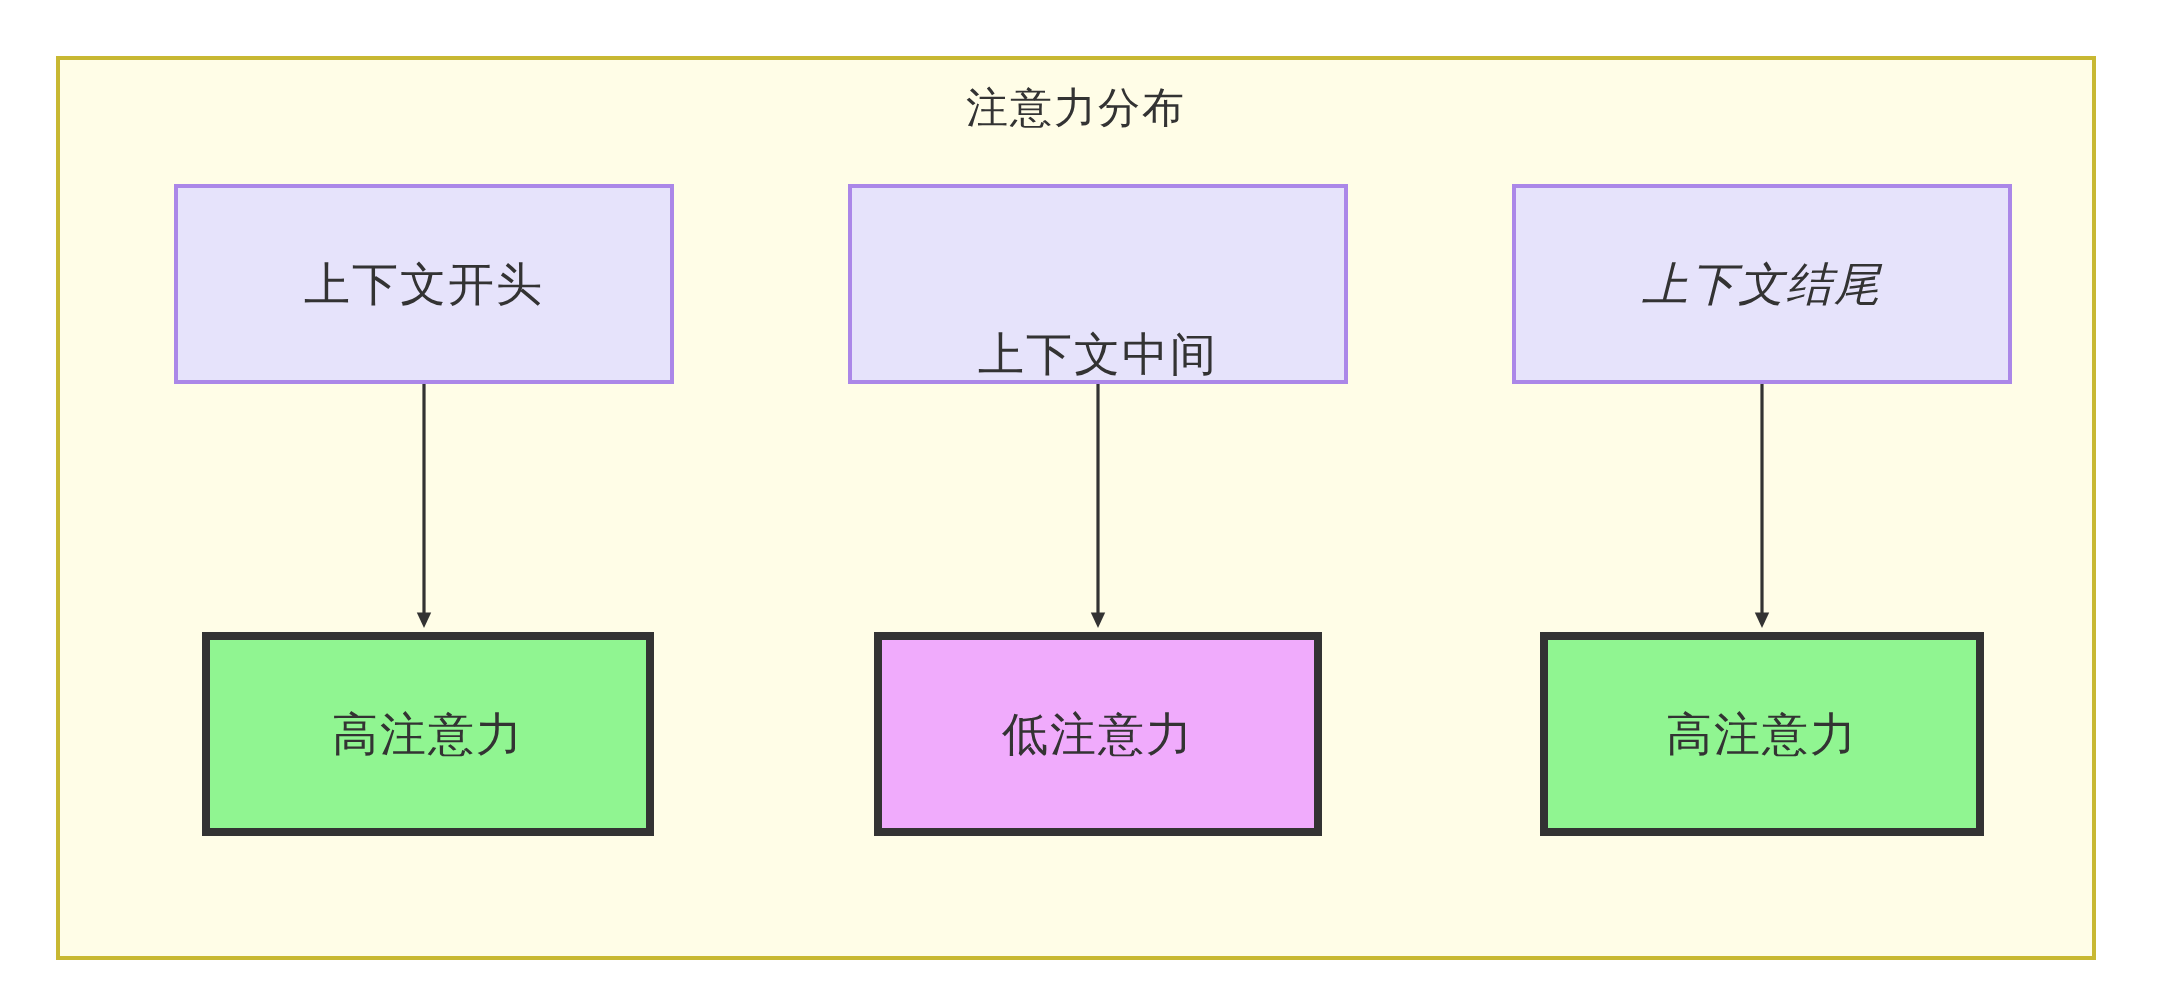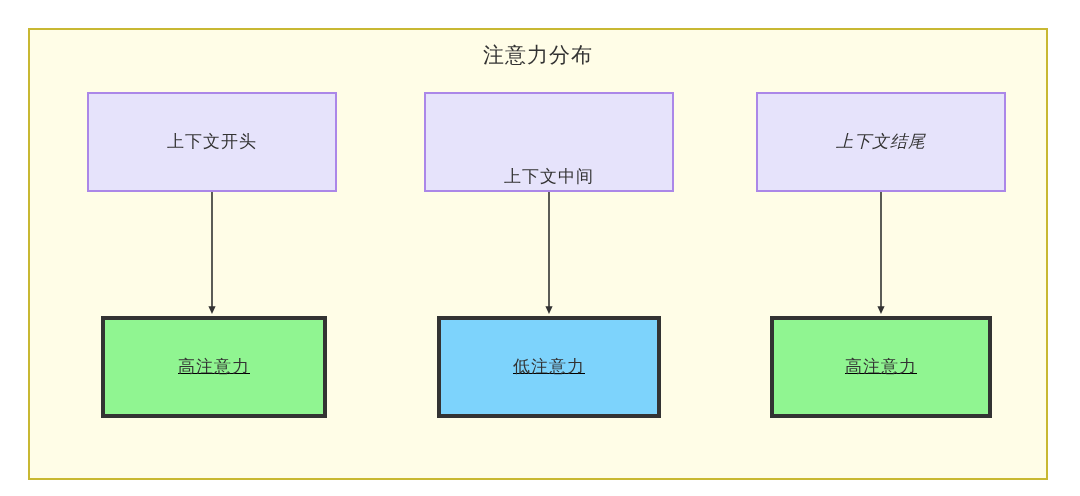--- a/index.html
+++ b/index.html
@@ -43,41 +43,40 @@
   }
   .node {
     position: absolute;
     box-sizing: border-box;
     display: flex;
     align-items: center;
     justify-content: center;
     text-align: center;
   }
   .node-label {
-    font-size: 17px;
+    font-size: 23px;
     color: #333333;
     letter-spacing: 1px;
     line-height: 26px;
     white-space: nowrap;
   }
   .node-top {
     background: #e6e3fb;
     border: 2px solid #ab87e8;
     width: 250px;
     height: 100px;
     top: 92px;
   }
   .node-bottom {
     height: 102px;
     top: 316px;
     border: 4px solid #333333;
-    text-decoration: underline;
   }
   .fill-green { background: #90f591; }
-  .fill-red   { background: #7dd3fc; justify-content: center; }
+  .fill-red   { background: #f0abfc; justify-content: center; }
 
   .arrow-svg {
     position: absolute;
     left: 0;
     top: 0;
     width: 1080px;
     height: 496px;
     pointer-events: none;
   }
 </style>

